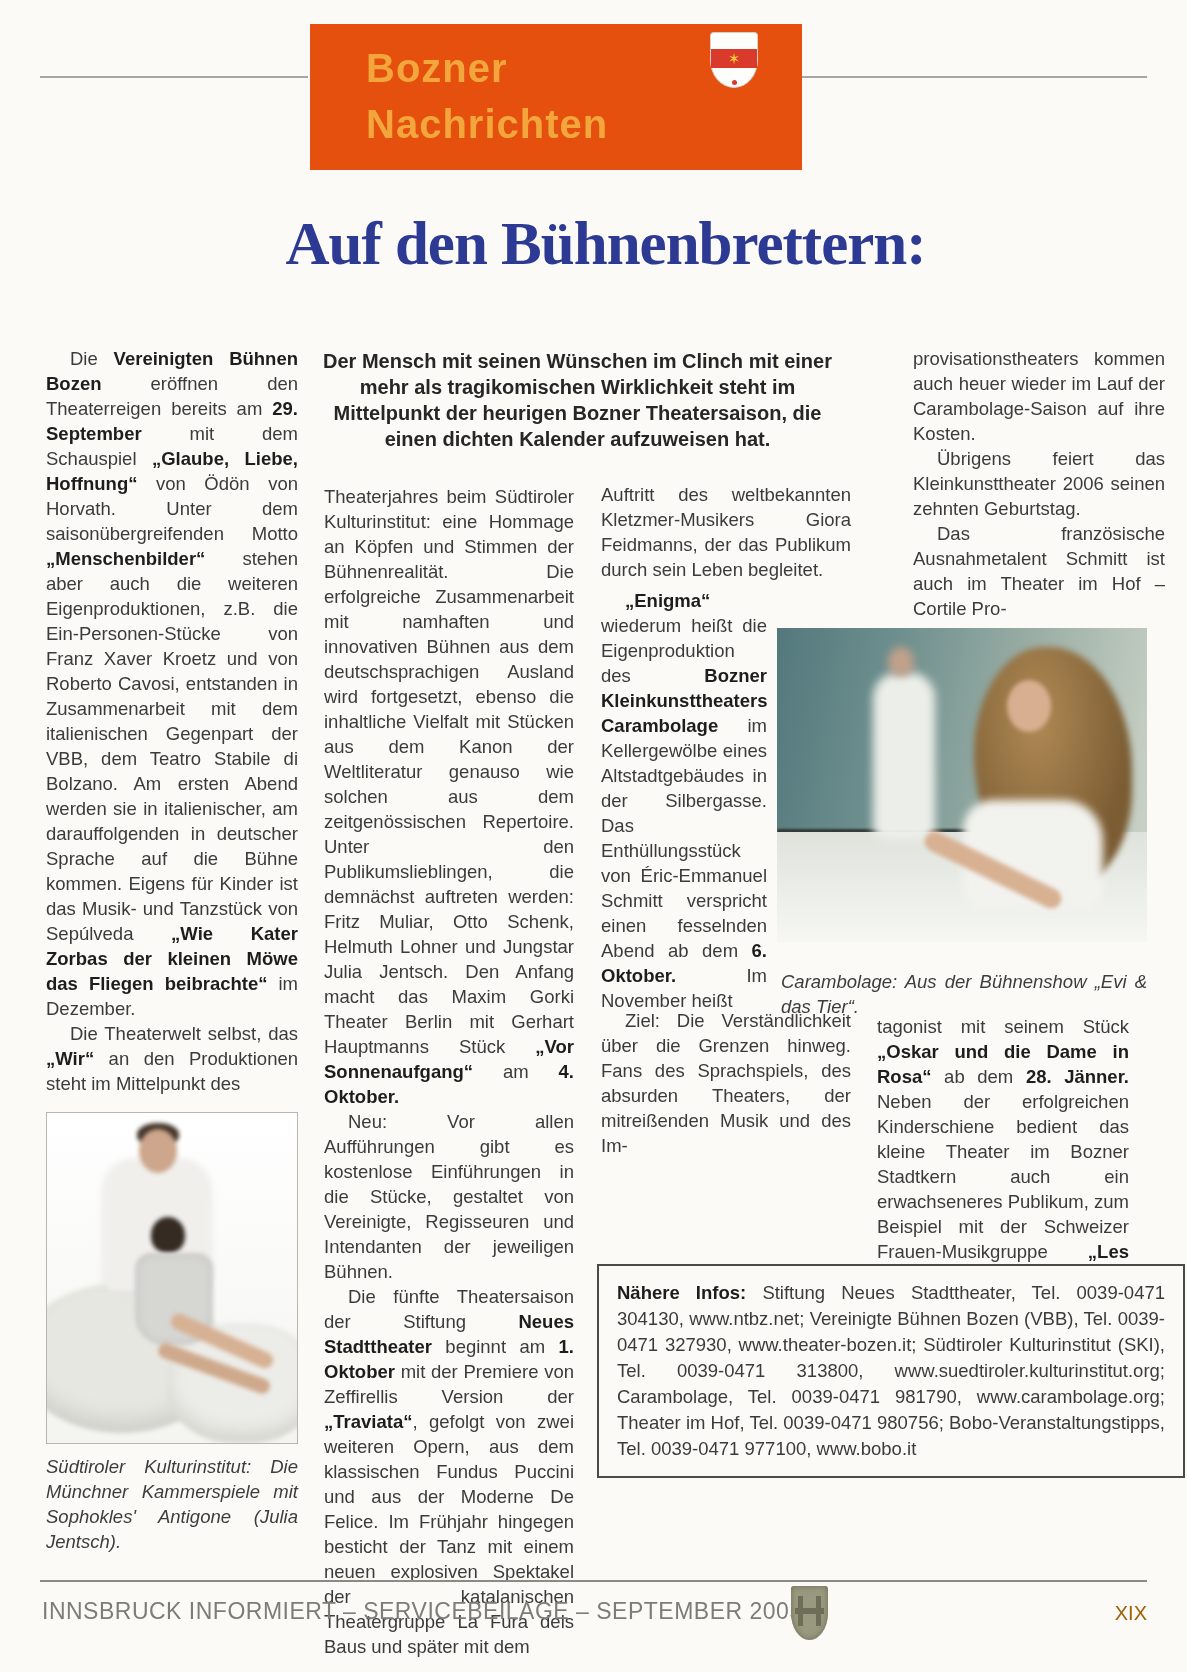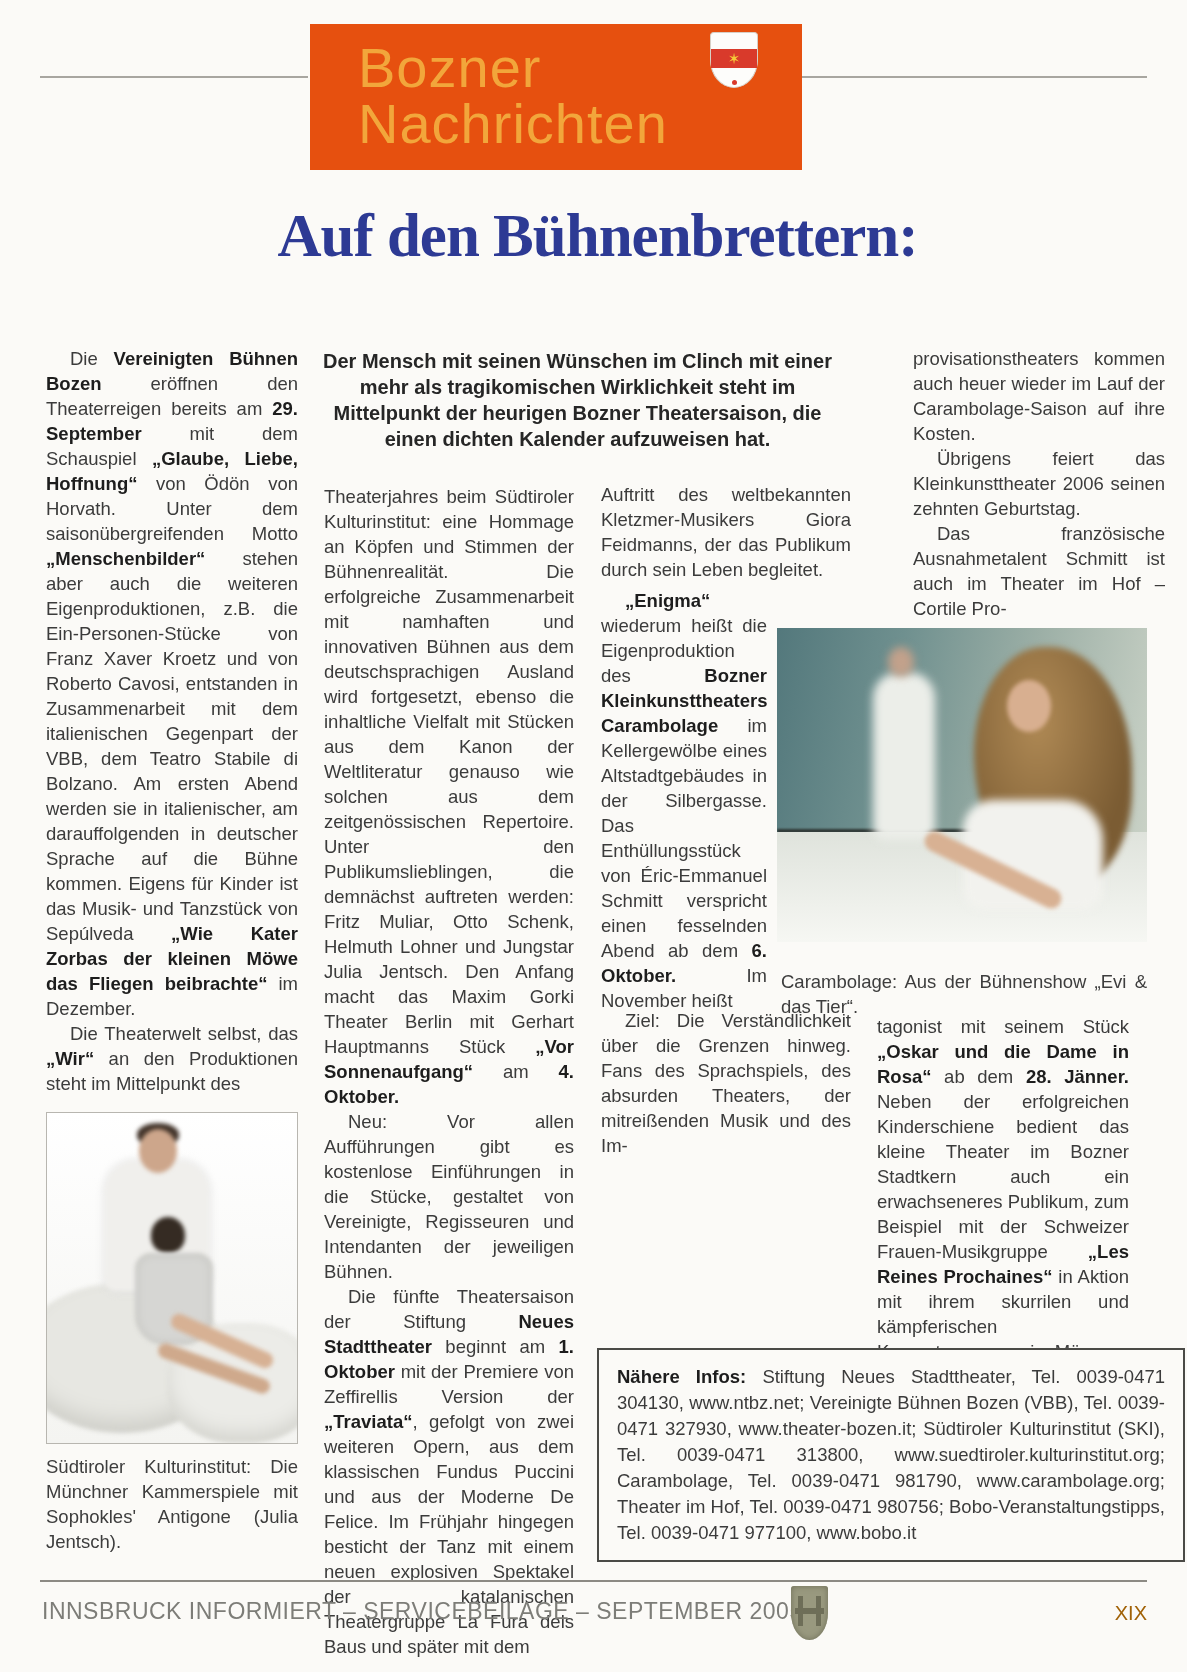--- a/index.html
+++ b/index.html
@@ -6,46 +6,46 @@
     --masthead-bg:#e6500f; --masthead-text:#f2a63b; --headline:#2d3a94;
     --body-text:#3b3b3b; --footer-text:#7d7d78; --crest-red:#d93a2b; --crest-star:#f5c838;
   }
   html,body{margin:0;padding:0;background:#e9e7e2;}
   .page{position:relative;width:1187px;height:1672px;background:#fbfaf7;margin:0 auto;
         font-family:"Liberation Sans",sans-serif;color:var(--body-text,#3b3b3b);overflow:hidden;}
   .rule{position:absolute;height:2px;background:#a8a6a0;}
   .rule-left{left:40px;top:76px;width:268px;}
   .rule-right{left:802px;top:76px;width:345px;}
   .masthead{position:absolute;left:310px;top:24px;width:492px;height:146px;background:var(--masthead-bg,#e6500f);}
-  .masthead-title{position:absolute;left:48px;top:16px;font-weight:normal;font-size:56px;line-height:56px;
+  .masthead-title{position:absolute;left:56px;top:16px;font-weight:bold;font-size:40px;line-height:56px;
         color:var(--masthead-text,#f2a63b);letter-spacing:1px;}
   .crest{position:absolute;right:44px;top:8px;width:46px;height:54px;background:#fdfdfb;
         border:1px solid #d7cfc6;border-radius:4px 4px 50% 50%;}
   .crest-band{position:absolute;left:0;top:30%;width:100%;height:34%;background:var(--crest-red,#d93a2b);}
   .crest-star{position:absolute;left:0;top:30%;width:100%;height:34%;display:flex;align-items:center;justify-content:center;
         color:var(--crest-star,#f5c838);font-size:15px;line-height:1;}
   .crest-dot{position:absolute;left:50%;bottom:2px;width:5px;height:5px;margin-left:-2px;border-radius:50%;background:var(--crest-red,#d93a2b);}
-  .headline{position:absolute;left:30px;top:198px;width:1127px;margin:4px;text-align:center;
+  .headline{position:absolute;left:30px;top:198px;width:1127px;margin:12px;text-align:center;
         font-family:"Liberation Serif",serif;font-weight:bold;color:var(--headline,#2d3a94);
         font-size:61px;line-height:67px;letter-spacing:-1px;}
   .headline span{display:block;}
   .intro{position:absolute;left:322px;top:348px;width:511px;text-align:center;font-weight:bold;
         font-size:20px;line-height:26px;color:#262626;}
   .col{position:absolute;text-align:justify;font-size:18.5px;line-height:25px;}
   .para{margin:0;}
   .para.indent{text-indent:24px;}
   .para b{color:#1d1d1d;}
   .col1{left:46px;top:346px;width:252px;}
   .col2{left:324px;top:460px;width:250px;margin-top:24px;}
   .col3a{left:601px;top:482px;width:250px;}
   .col3b{left:601px;top:588px;width:166px;}
   .col3c{left:601px;top:1008px;width:250px;}
   .col4a{left:877px;top:346px;width:252px;margin-left:36px;}
   .col4b{left:877px;top:1014px;width:252px;}
-  .caption{font-size:18.5px;line-height:25px;color:#3d3d3d;text-align:justify;}
+  .caption{font-style:italic;font-size:18.5px;line-height:25px;color:#3d3d3d;text-align:justify;}
   .caption-right{position:absolute;left:781px;top:950px;width:366px;}
   
   .photo-left{position:relative;margin-top:16px;width:250px;height:330px;border:1px solid #b8b6b0;
         background:linear-gradient(#ffffff,#f4f4f1);overflow:hidden;}
   .photo-left .blob{position:absolute;filter:blur(2px);}
   .pl-shirt{left:58px;top:48px;width:104px;height:130px;background:#f0efec;border-radius:30px 30px 10px 10px;box-shadow:0 0 8px #ddd;}
   .pl-head{left:92px;top:16px;width:38px;height:44px;background:#cfa popup;background:#cda68b;border-radius:50%;}
   .pl-hair{left:90px;top:10px;width:42px;height:22px;background:#43352b;border-radius:50% 50% 40% 40%;}
   .pl-chair1{left:-30px;top:170px;width:210px;height:150px;background:#e7e7e2;border-radius:50%;box-shadow:inset 0 -12px 20px #cfcfc9;}
   .pl-chair2{left:120px;top:210px;width:150px;height:120px;background:#ececે8;background:#ecece8;border-radius:45%;box-shadow:inset 0 -10px 18px #d4d4ce;}
@@ -60,21 +60,21 @@
   .pr-floor{position:absolute;left:0;top:65%;width:100%;height:35%;background:linear-gradient(#dfe3dc,#f6f7f3);}
   .photo-right .blob{position:absolute;}
   .pr-man{left:26%;top:14%;width:62px;height:168px;background:#eceee9;border-radius:26px 26px 12px 12px;filter:blur(5px);}
   .pr-manhead{left:30%;top:6%;width:26px;height:30px;background:#c2a18b;border-radius:50%;filter:blur(4px);}
   .pr-hair{right:4%;top:6%;width:158px;height:240px;background:radial-gradient(ellipse at 40% 30%,#b08a55,#7b5c33 70%);
         border-radius:46% 54% 42% 58%;filter:blur(3px);}
   .pr-face{right:96px;top:52px;width:44px;height:52px;background:#d8af90;border-radius:50%;filter:blur(2px);}
   .pr-dress{right:44px;top:172px;width:140px;height:110px;background:#f2f2ee;border-radius:30px 40px 20px 20px;filter:blur(4px);}
   .pr-arm{left:38%;top:74%;width:150px;height:20px;background:#d8b193;border-radius:10px;transform:rotate(26deg);filter:blur(2px);}
   
-  .infobox{position:absolute;left:597px;top:1348px;width:548px;border:2px solid #4a4a46;background:#fbfaf7;
+  .infobox{position:absolute;left:597px;top:1264px;width:548px;border:2px solid #4a4a46;background:#fbfaf7;
         padding:14px 18px;font-size:18.5px;line-height:26px;text-align:justify;}
   .infobox b{color:#1d1d1d;}
   
   .footer-rule{position:absolute;left:40px;top:1580px;width:1107px;height:2px;background:#8c8a84;}
   .footer-left{position:absolute;left:42px;top:1598px;font-size:23px;letter-spacing:0.5px;color:var(--footer-text,#7d7d78);}
   .footer-page{position:absolute;right:40px;top:1602px;font-size:20px;color:#a16207;}
   .footer-crest{position:absolute;left:791px;top:1586px;width:37px;height:54px;background:#99997f;
         border-radius:3px 3px 50% 50%;box-shadow:inset 0 0 6px #6e6e58;}
   .footer-crest .bar{position:absolute;background:#6e6e58;}
   .fc-b1{left:7px;top:10px;width:5px;height:30px;}

